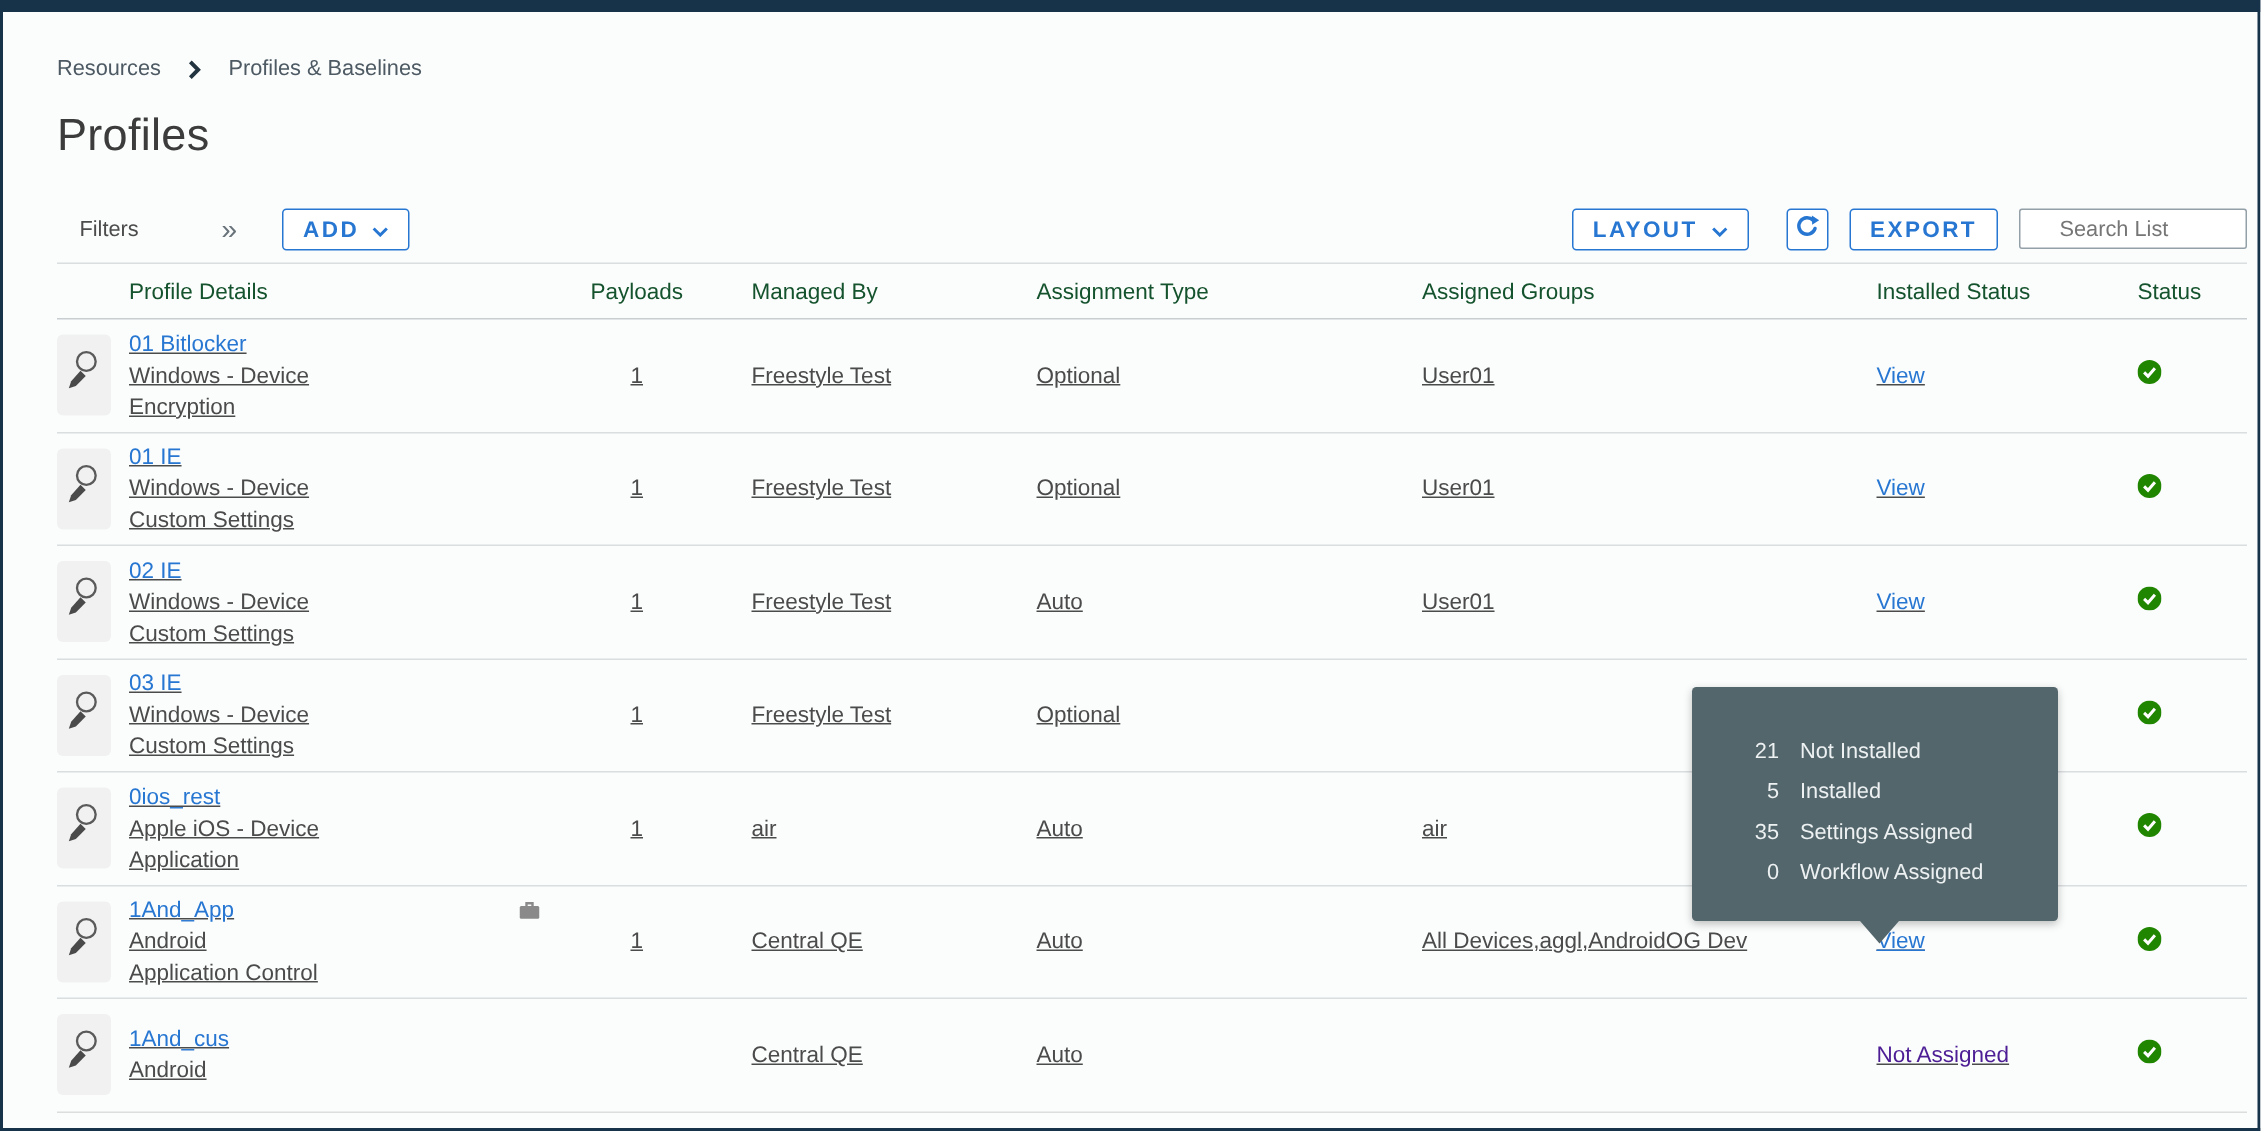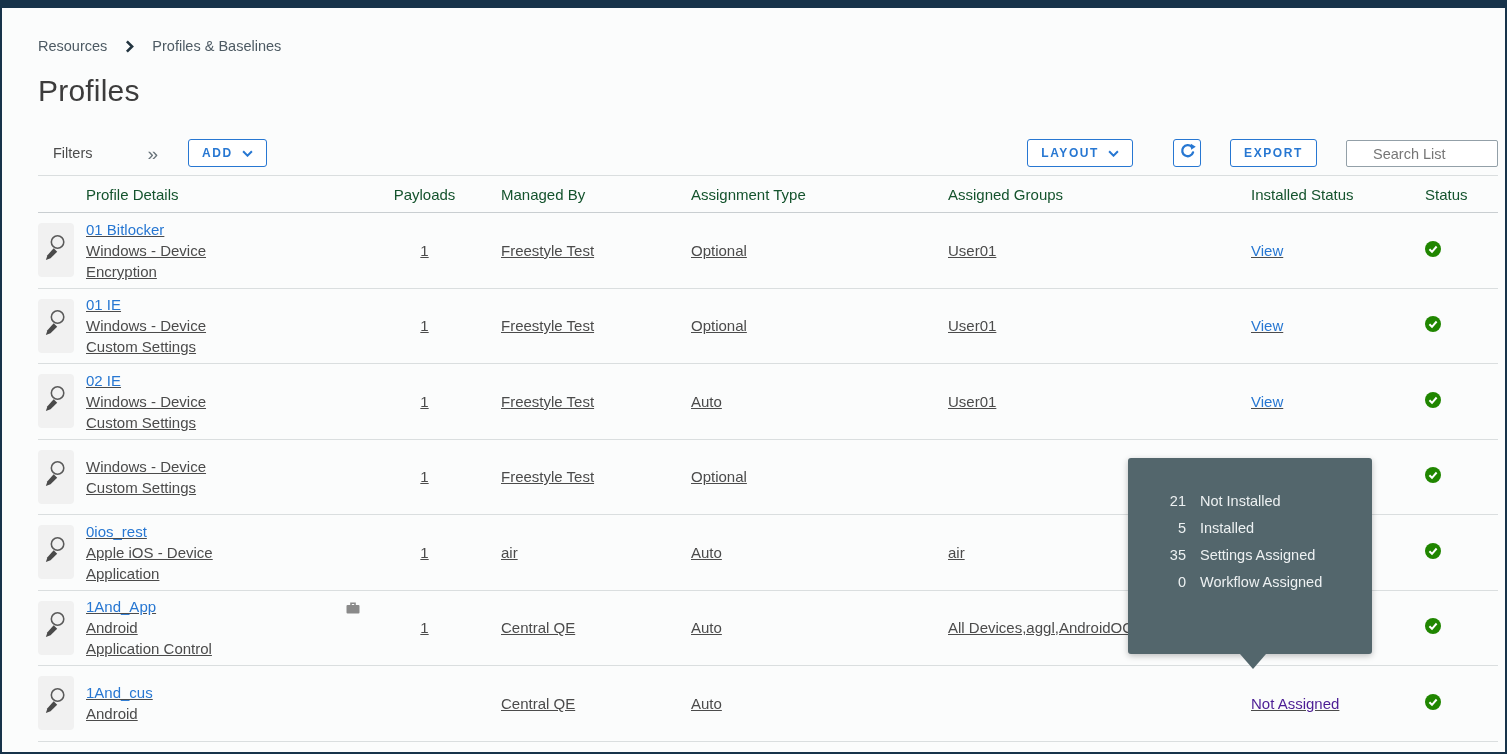--- a/index.html
+++ b/index.html
@@ -32,26 +32,26 @@
   .page-title{margin-top:20px;font-size:30px;font-weight:400;color:#3c3c3c;letter-spacing:.2px;}
 
   
   .toolbar{margin-top:31px;display:flex;align-items:center;height:28px;}
   .filters-label{margin-left:15px;font-size:14.5px;color:#4c4c4c;cursor:pointer;}
   .filters-expand{margin-left:55px;font-size:19px;color:#68737a;cursor:pointer;line-height:1;}
   .btn{
     display:inline-flex;align-items:center;justify-content:center;gap:9px;
     height:28px;padding:0 13px;background:#fff;
     border:1px solid var(--accent-blue);border-radius:3px;
-    color:var(--accent-blue);font-size:12px;font-weight:700;letter-spacing:1.6px;
+    color:var(--accent-blue);font-size:15px;font-weight:700;letter-spacing:1.6px;
     font-family:"Liberation Sans",sans-serif;cursor:pointer;
   }
   .btn.add{margin-left:30px;}
   .btn.icon-btn{width:28px;padding:0;}
-  .right-group{margin-left:auto;display:flex;align-items:flex-end;gap:29px;}
+  .right-group{margin-left:auto;display:flex;align-items:flex-start;gap:14px;}
   .btn.layout{margin-right:11px;}
   .search{
     width:152px;height:27px;border:1px solid #93a0a8;border-radius:2px;
     padding:0 26px;font-size:14.5px;color:#333;background:#fff;
     font-family:"Liberation Sans",sans-serif;
   }
   .search::placeholder{color:#767676;}
   .toolbar-divider{margin-top:8px;border-bottom:1px solid #dadedf;}
 
   
@@ -70,21 +70,21 @@
   .c-payloads{text-align:center;}
   .work-badge{position:absolute;left:308px;top:9px;}
   .inst{font-size:15px;}
   .inst.link{color:var(--accent-blue);cursor:pointer;}
   .inst.text{color:#4c1d95;}
   .inst.underline{text-decoration:underline;}
   .status-cell{display:flex;align-items:center;}
 
   
   .tooltip{
-    position:absolute;left:1128px;top:458px;width:244px;height:196px;
+    position:absolute;left:1128px;top:458px;width:244px;height:156px;
     background:var(--tooltip-bg);border-radius:3px;z-index:10;
     padding-top:30px;color:#edf1f2;font-size:14.5px;
     box-shadow:0 2px 6px rgba(0,0,0,.25);
   }
   .tooltip::after{
     content:"";position:absolute;top:100%;left:112px;
     border:13px solid transparent;border-top:15px solid var(--tooltip-bg);border-bottom:none;
   }
   .t-item{display:flex;height:27px;line-height:27px;}
   .t-count{width:58px;text-align:right;}
@@ -260,20 +260,21 @@
       <div class="icon-tile">
         <span>
           <svg width="30" height="42" viewBox="0 0 36 54">
             <circle cx="20" cy="18" r="8" fill="none" stroke="#5a5a5a" stroke-width="2"></circle>
             <path d="M15 26 L19.5 30.5 L11 39 L5 41 L7 35 Z" fill="#4a4a4a"></path>
           </svg>
         </span>
       </div>
     </div>
     <div class="details">
+      <div class="p-name">03 IE</div>
       <div class="pline">Windows - Device</div>
       <div class="pline">Custom Settings</div>
     </div>
     <div class="c-payloads">1</div>
     <div>Freestyle Test</div>
     <div>Optional</div>
     <div></div>
     <div class="inst none"></div>
     <div class="status-cell">
       <span>

